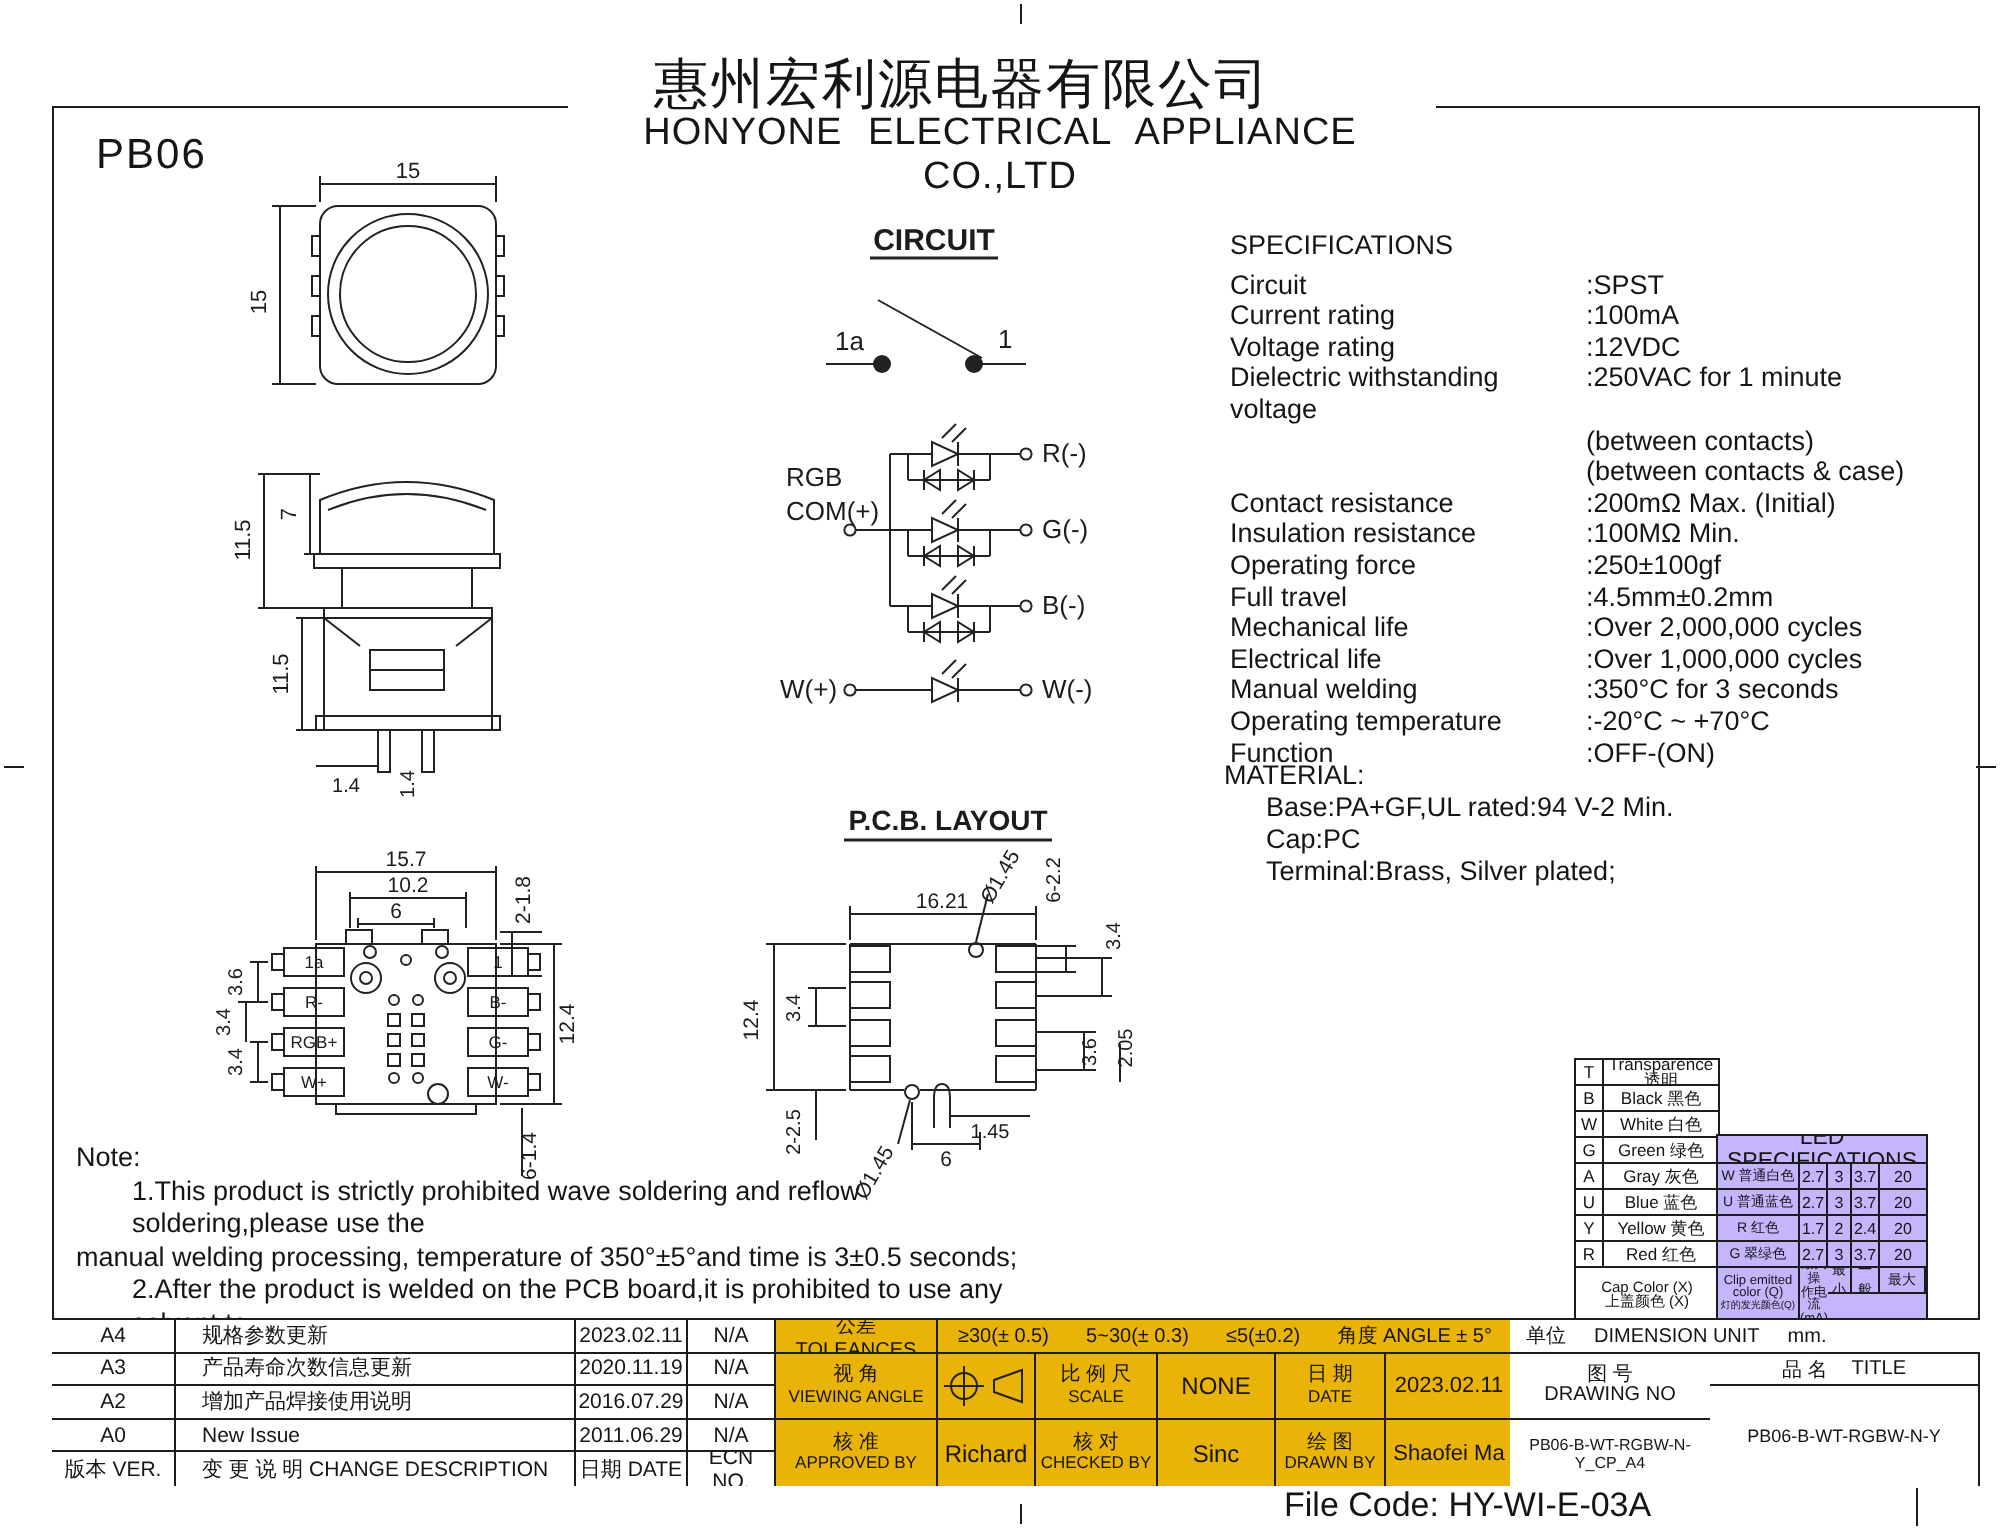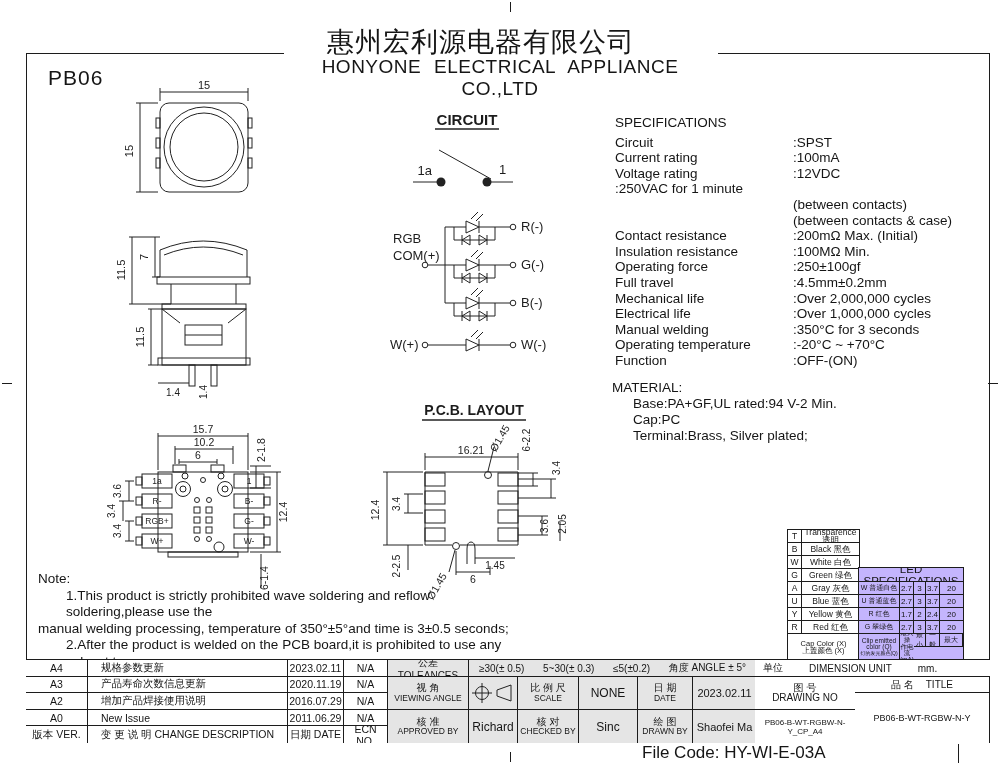--- a/index.html
+++ b/index.html
@@ -45,28 +45,28 @@
              grid-template-rows:14px repeat(4,13px) 13px 13px;border:1px solid #1c1c1c;font-size:8px;background:#c4b5fd;}
   .led-title{grid-column:1/6;font-size:11.5px;letter-spacing:0;}
   .t6{font-size:6.5px;line-height:1.05;}
   
   .rev-table{position:absolute;left:26px;top:659px;display:grid;
              grid-template-columns:62px 200px 56px 44px;grid-template-rows:repeat(5,16.6px);
              border-top:1px solid #1c1c1c;font-size:10.5px;background:#fff;}
   .rev-table .desc{justify-content:flex-start;padding-left:13px;}
   .mid-table{position:absolute;left:388px;top:659px;display:grid;
              grid-template-columns:81px 49px 61px 59px 55px 63px;grid-template-rows:17px 33px 33px;
-             border-top:1px solid #1c1c1c;font-size:10px;background:#e5e5e5;}
+             border-top:1px solid #1c1c1c;font-size:10px;background:#eab308;}
   .tolrow{grid-column:2/7;justify-content:space-between;padding:0 10px;font-size:10px;}
   .cn{font-size:10px;} .en{font-size:8.5px;}
   .val{font-size:12px;text-align:center;}
   .right-table{position:absolute;left:755px;top:659px;display:grid;
              grid-template-columns:100px 135px;grid-template-rows:17px 16px 17px 33px;
              border-top:1px solid #1c1c1c;font-size:10px;background:#fff;}
-  .unitrow{grid-column:1/3;justify-content:flex-start;padding-left:8px;gap:26px;}
+  .unitrow{grid-column:1/3;justify-content:flex-start;padding-left:8px;gap:14px;}
   .filecode{position:absolute;left:642px;top:743px;font-size:17px;}
 </style>
 </head>
 <body>
 
 <div class="page">
 
   <div class="frame"></div>
   <div class="gap"></div>
   <div class="tick" style="left:510px;top:2px;width:1px;height:10px;"></div>
@@ -361,20 +361,21 @@
       </div>
     <div class="srow">
         <span class="l">Current rating</span>
         <span>:100mA</span>
       </div>
     <div class="srow">
         <span class="l">Voltage rating</span>
         <span>:12VDC</span>
       </div>
     <div class="srow">
+        <span class="l">Dielectric withstanding voltage</span>
         <span>:250VAC for 1 minute</span>
       </div>
     <div class="srow">
         <span class="l"></span>
         <span>(between contacts)</span>
       </div>
     <div class="srow">
         <span class="l"></span>
         <span>(between contacts &amp; case)</span>
       </div>

